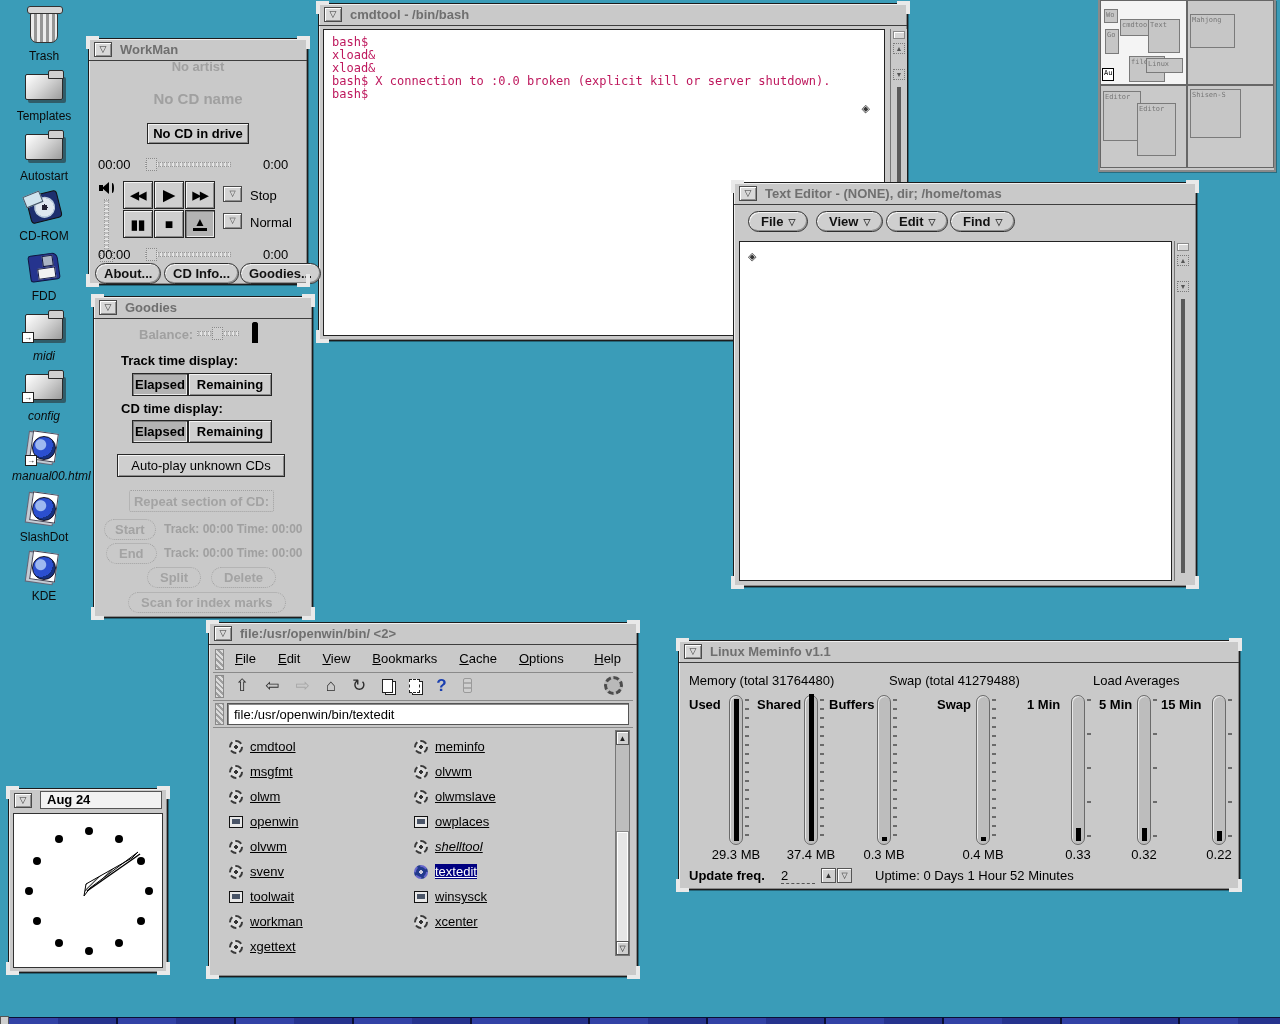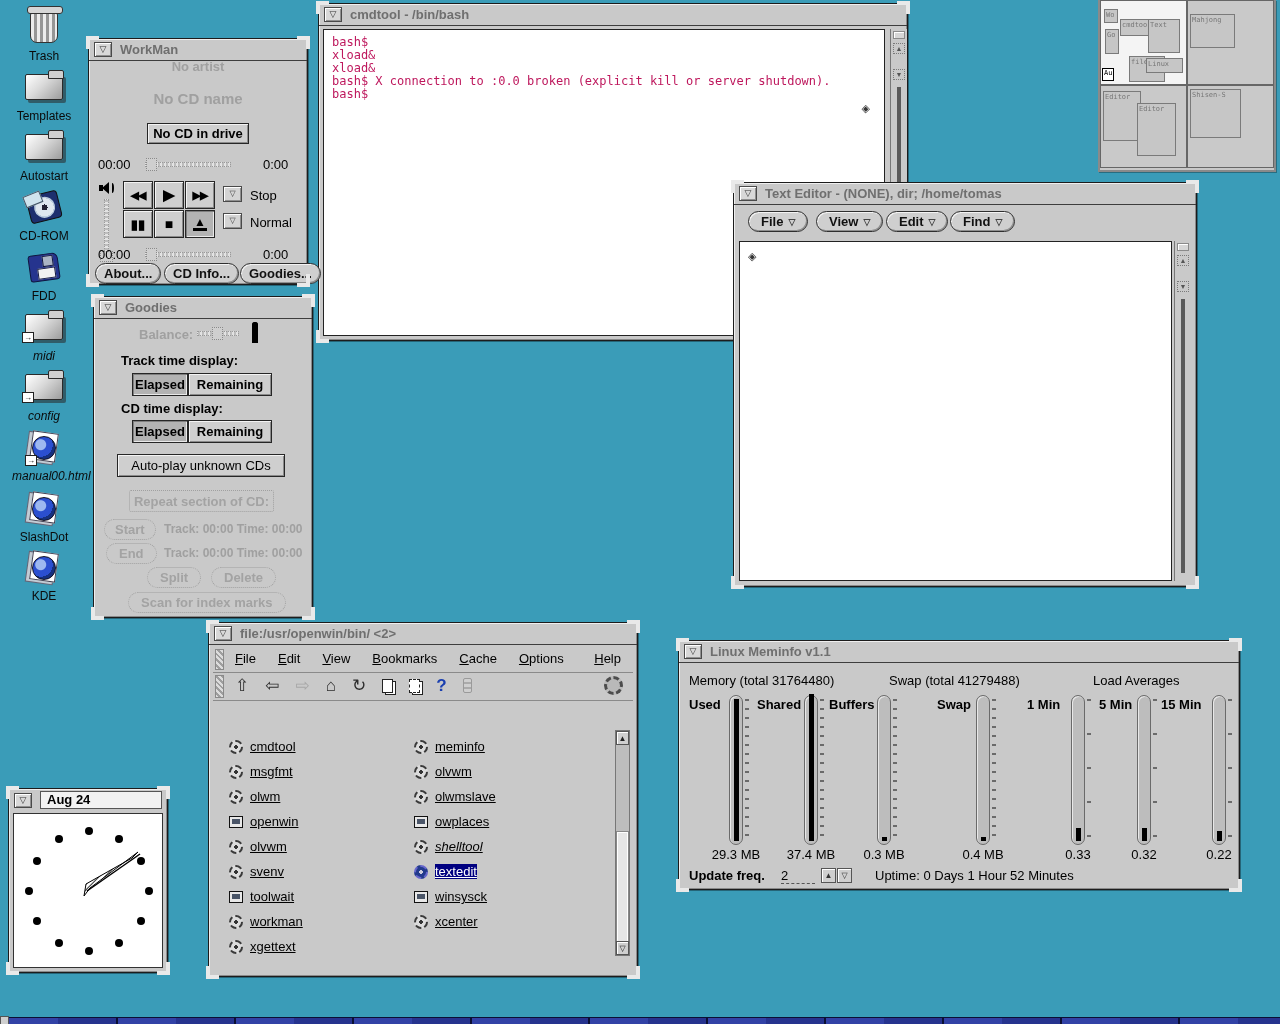--- a/index.html
+++ b/index.html
@@ -421,20 +421,24 @@
       <span class="tico">⌂</span>
       <span class="tico">↻</span>
       <span class="doc"></span>
       <span class="doc" style="border-style:dashed"></span>
       <span class="tico" style="color:#1a3fb0;font-weight:bold">?</span>
       <span class="tlight"></span>
       <span class="gearbig" style="margin-left:auto;margin-right:6px"></span>
     </div>
   </div>
 
+  <div class="abs" style="left:4px;right:4px;top:78px;height:27px;border-bottom:1px solid #8a8a8a">
+    <span class="handle"></span>
+    <input class="locinput" value="file:/usr/openwin/bin/textedit" style="">
+  </div>
 
   <div class="abs" style="left:4px;right:4px;top:105px;bottom:18px">
     <div class="abs" style="left:16px;top:6px;width:170px">
       <div class="frow">
           <span class="gear"></span>
           <span class="flink">cmdtool</span>
         </div>
       <div class="frow">
           <span class="gear"></span>
           <span class="flink">msgfmt</span>

